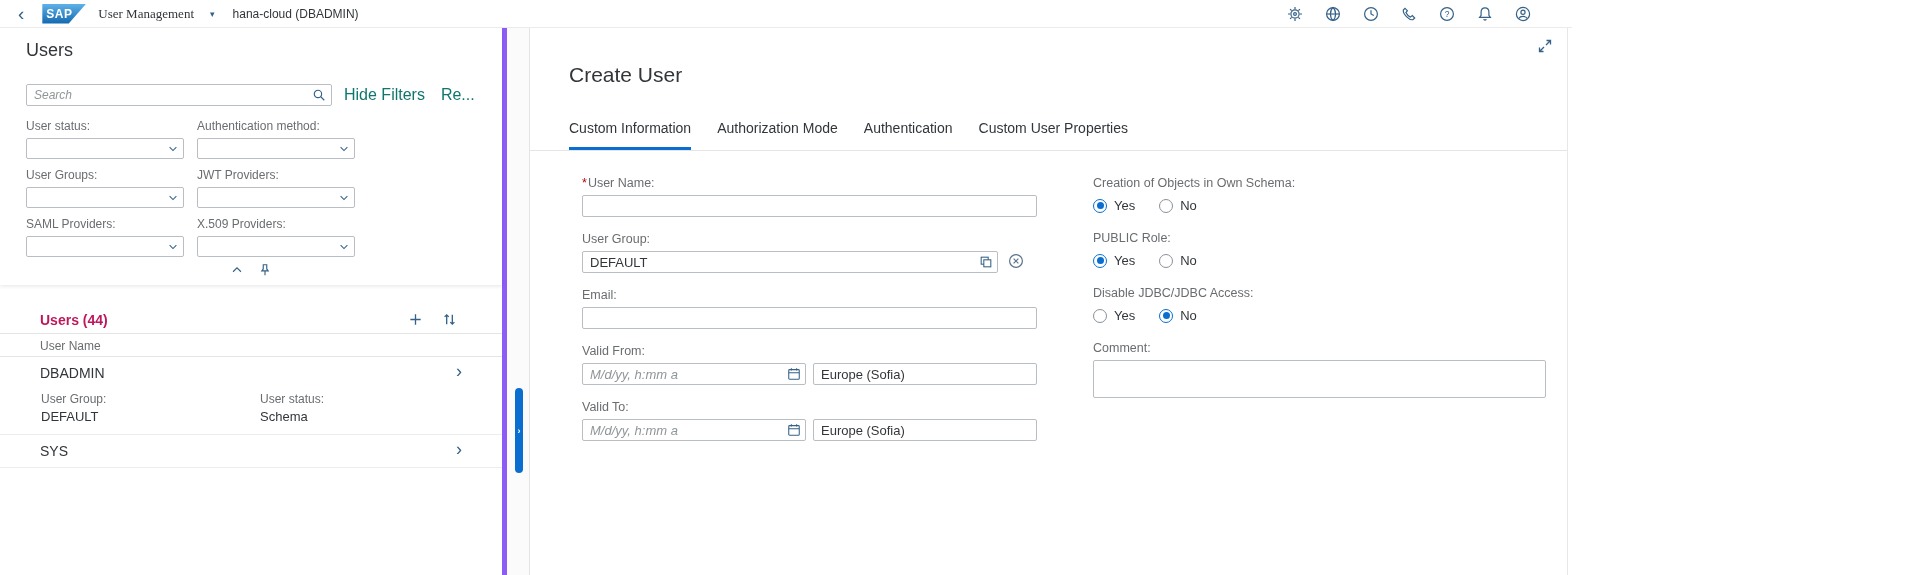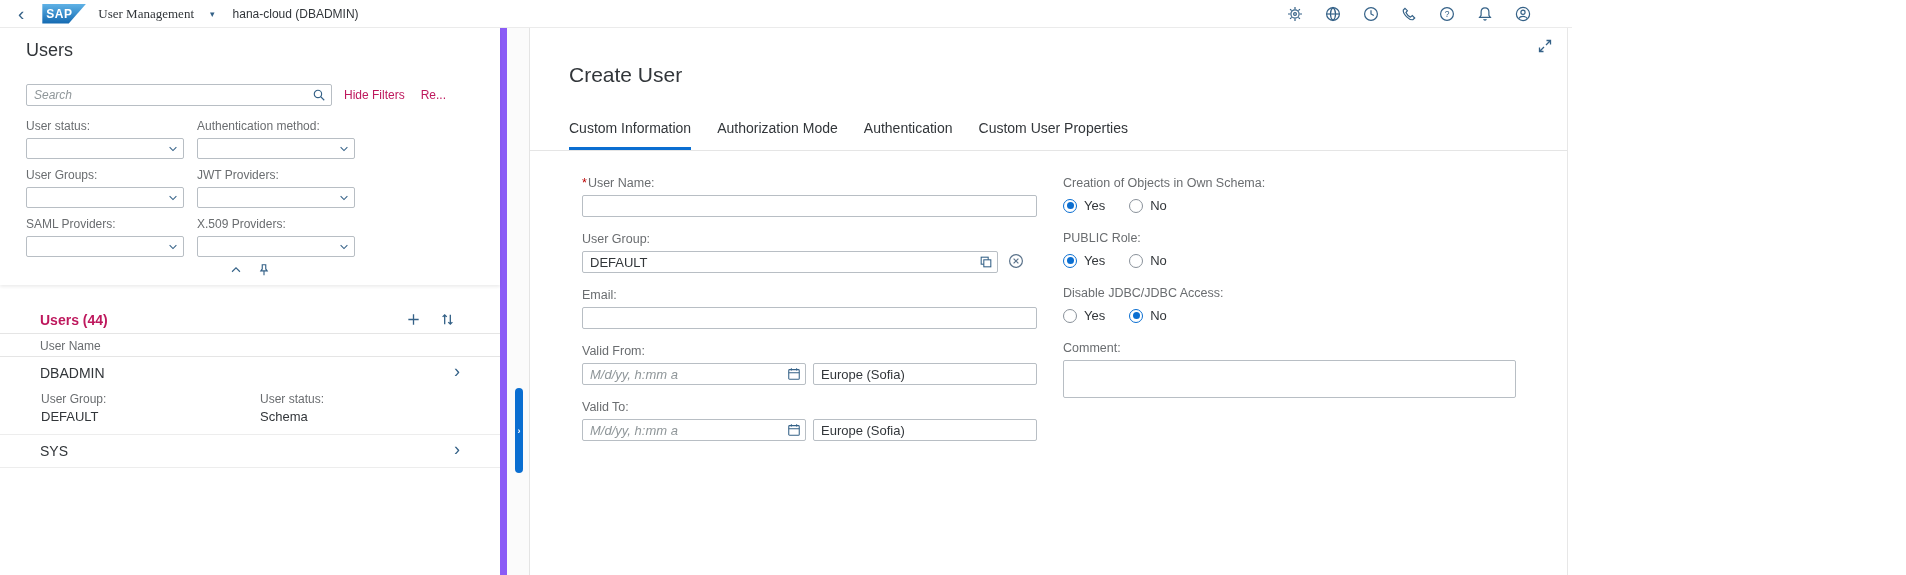--- a/index.html
+++ b/index.html
@@ -14,34 +14,34 @@
   .app-menu { display:flex; align-items:center; gap:16px; background:none; border:none; cursor:pointer; font-family:Liberation Serif, serif; }
   .app-menu .ttl { font-size:13px; color:#32363a; }
   .caret { font-size:9px; color:#346187; }
   .instance { font-size:12px; color:#32363a; margin-left:6px; }
   .shell-right { display:flex; align-items:center; gap:20px; }
   .shell-ico { background:none; border:none; cursor:pointer; width:18px; height:18px; display:flex; align-items:center; justify-content:center; padding:0; }
   .shell-ico svg { stroke:#346187; fill:none; stroke-width:1.2; }
 
   
   .content { display:flex; height:547px; }
-  .list-panel { width:507px; border-right:7px solid #8b5cf6; background:#fff; display:flex; flex-direction:column; }
+  .list-panel { width:507px; border-right:5px solid #8b5cf6; background:#fff; display:flex; flex-direction:column; }
   .splitter { width:23px; background:#fbfbfb; position:relative; border-right:1px solid #e4e4e4; }
   .expand-strip { position:absolute; left:8px; top:360px; width:8px; height:85px; background:#0a6ed1; border-radius:4px; color:#fff; font-size:9px; font-weight:bold; display:flex; align-items:center; justify-content:center; cursor:pointer; border:none; }
   .detail-panel { width:1038px; background:#fff; border-right:1px solid #e7e7e7; }
 
   
   .lp-header { box-shadow:0 2px 3px rgba(0,0,0,.07); padding-bottom:6px; }
   .lp-title { font-size:18px; font-weight:400; color:#32363a; margin:10px 26px 0; line-height:24px; }
   .filter-top { display:flex; align-items:center; margin:22px 26px 0; }
   .search-wrap { position:relative; width:306px; }
   .search-wrap input { width:100%; height:22px; border:1px solid #b8bec4; border-radius:2px; padding:0 26px 0 7px; font-size:12px; font-family:inherit; color:#32363a; }
   .search-wrap svg { position:absolute; right:6px; top:4px; stroke:#346187; fill:none; stroke-width:1.3; cursor:pointer; }
   input::placeholder, textarea::placeholder { color:#8f9699; font-style:italic; }
-  .flink { font-size:12px; color:#be185d; text-decoration:none; margin-left:12px; white-space:nowrap; }
+  .flink { font-size:16px; color:#0f766e; text-decoration:none; margin-left:12px; white-space:nowrap; }
   .flink:last-child { margin-left:16px; }
   .filter-grid { display:grid; grid-template-columns:158px 158px; column-gap:13px; row-gap:8px; margin:12px 26px 0; }
   .filter-field label { display:block; font-size:12px; color:#6a6d70; margin-bottom:4px; line-height:16px; }
   .combo { height:21px; border:1px solid #b8bec4; border-radius:2px; background:#fff; position:relative; cursor:pointer; }
   .combo svg { position:absolute; right:4px; top:4px; stroke:#346187; fill:none; stroke-width:1.4; }
   .hdr-btns { display:flex; justify-content:center; gap:10px; margin-top:6px; }
   .hdr-btns button { background:none; border:none; cursor:pointer; width:18px; height:16px; padding:0; }
   .hdr-btns svg { stroke:#346187; fill:none; stroke-width:1.3; }
 
   .list-toolbar { display:flex; align-items:center; margin:22px 44px 0 40px; height:26px; }
@@ -62,21 +62,21 @@
   
   .dp-head { display:flex; align-items:flex-start; justify-content:space-between; padding:34px 13px 0 39px; }
   .dp-title { font-size:21px; font-weight:400; color:#32363a; line-height:26px; }
   .fs-btn { background:none; border:none; cursor:pointer; width:18px; height:18px; padding:0; margin-top:-24px; }
   .fs-btn svg { stroke:#346187; fill:none; stroke-width:1.3; }
   .tabs { display:flex; gap:26px; padding:0 39px; margin-top:22px; border-bottom:1px solid #e5e5e5; }
   .tab { font-size:14px; color:#32363a; padding:10px 0 11px; border:none; background:none; cursor:pointer; font-family:inherit; border-bottom:3px solid transparent; }
   .tab.selected { border-bottom-color:#0a6ed1; }
   .form { display:flex; padding:24px 52px 0; gap:26px; }
   .fcol-l { width:455px; }
-  .fcol-r { width:453px; }
+  .fcol-r { width:453px;margin-left:30px; }
   .fblock { margin-bottom:14px; }
   .fblock > label { display:block; font-size:12.5px; color:#6a6d70; line-height:16px; margin-bottom:4px; }
   .req { color:#b00; margin-right:1px; }
   .tf { width:100%; height:22px; border:1px solid #b8bec4; border-radius:2px; padding:0 7px; font-size:13px; font-family:inherit; color:#32363a; background:#fff; }
   .tf-wrap { position:relative; display:inline-block; vertical-align:top; }
   .tf-wrap .in-ico { position:absolute; right:5px; top:4px; stroke:#346187; fill:none; stroke-width:1.2; cursor:pointer; background:#fff; }
   .ug-row { display:flex; align-items:center; }
   .ug-wrap { width:416px; }
   .ug-wrap .tf { padding-right:24px; }
   .clear-btn { background:none; border:none; cursor:pointer; width:18px; height:18px; padding:0; margin-left:9px; }

